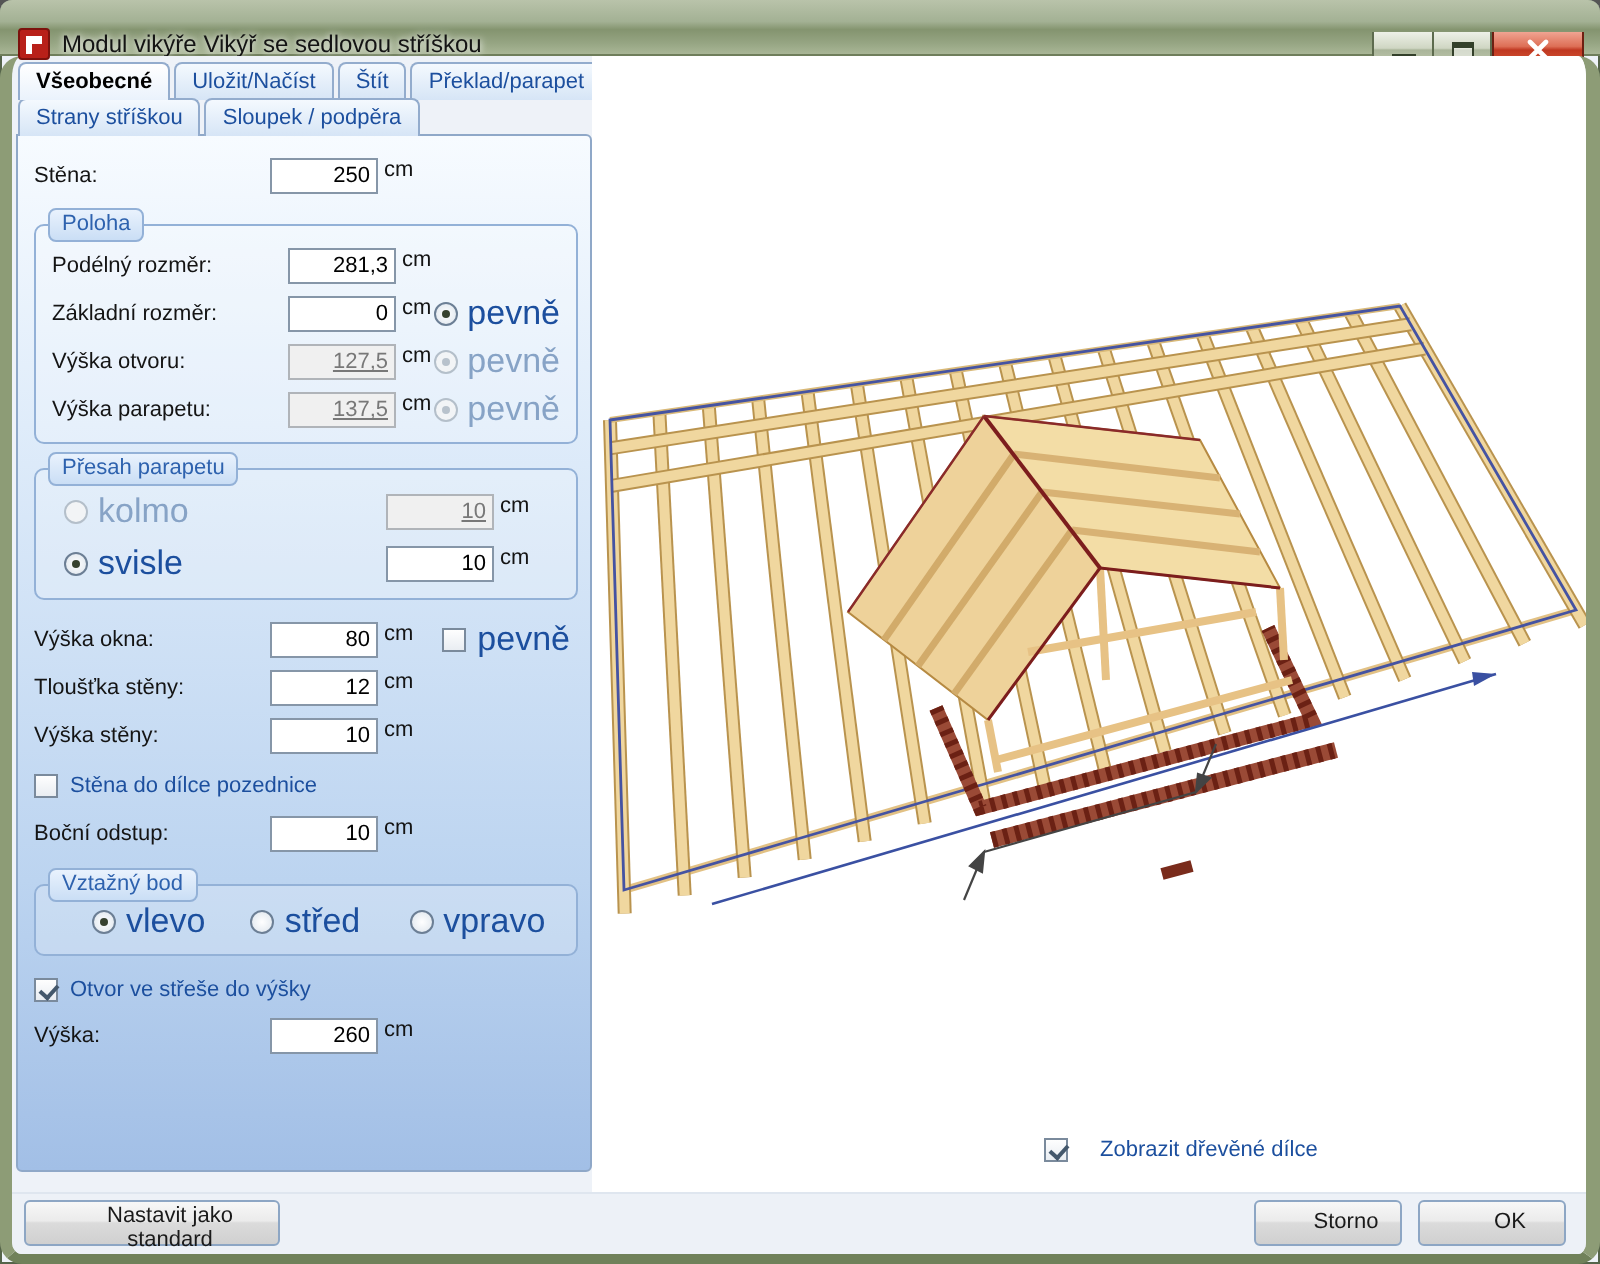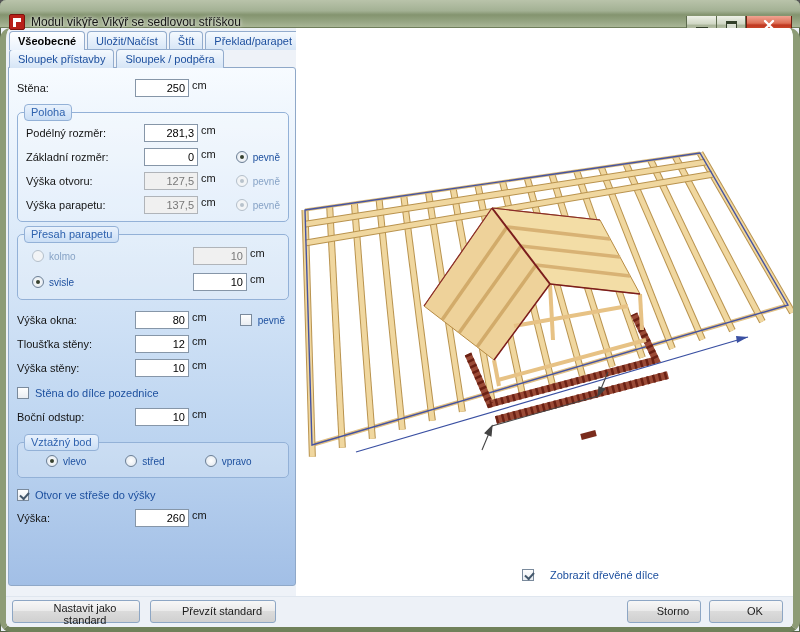--- a/index.html
+++ b/index.html
@@ -40,31 +40,31 @@
   .tab.active{color:#000;font-weight:bold;background:linear-gradient(180deg,#ffffff,#eaf2fc);position:relative;z-index:2;}
   .tabrow.second{margin-top:-1px;}
   .tabpage{border:1px solid #8fa8c8;border-radius:0 3px 3px 3px;margin-top:-1px;height:519px;
     background:linear-gradient(180deg,#f7fbff 0%,#dfecfa 28%,#bcd4f0 72%,#a2bfe6 100%);
     padding:8px 6px 4px 8px;overflow:hidden;}
   
   .frow{display:flex;align-items:center;height:24px;}
   .flabel{width:118px;font-size:11px;color:#141414;flex:0 0 118px;}
   .fin{width:54px;height:18px;border:1px solid #8696a8;font-size:11px;text-align:right;padding:0 3px;
     background:#fff;color:#000;}
-  .fin.disabled{background:#f0f0f0;color:#787878;border-color:#b0b4b9;}
+  .fin.disabled{background:#f0f0f0;color:#787878;border-color:#b0b4b9;text-decoration:underline;}
   .funit{font-size:11px;color:#141414;margin-left:3px;position:relative;top:-3px;}
   .optcol{margin-left:auto;display:flex;align-items:center;padding-right:4px;}
   .radio{width:12px;height:12px;border-radius:50%;border:1px solid #6c7f95;background:radial-gradient(#fff,#dce4ec);
     margin-right:5px;position:relative;flex:0 0 12px;cursor:pointer;}
   .radio.selected:before{content:"";position:absolute;left:3px;top:3px;width:4px;height:4px;border-radius:50%;
     background:#37422f;}
   .radio.disabled{border-color:#b4bfca;background:#f2f4f6;}
   .radio.disabled.faintdot:before{content:"";position:absolute;left:3px;top:3px;width:4px;height:4px;border-radius:50%;
     background:#b8c2cc;}
-  .optlabel{font-size:10px;color:#1c4f9e;}
+  .optlabel{font-size:17px;color:#1c4f9e;}
   .optlabel.dim{color:#87a3c6;}
   .cb{width:12px;height:12px;border:1px solid #7a8a9c;background:linear-gradient(180deg,#fefefe,#e9edf2);
     margin-right:6px;position:relative;flex:0 0 12px;cursor:pointer;}
   .cb.checked:before{content:"";position:absolute;left:2px;top:2px;width:7px;height:4px;
     border-left:2px solid #44586c;border-bottom:2px solid #44586c;transform:rotate(-48deg);}
   .group{border:1px solid #93b1d7;border-radius:5px;background:rgba(255,255,255,.22);
     padding:8px 4px 4px 8px;margin-top:12px;position:relative;}
   .group-title{position:absolute;top:-9px;left:6px;font-size:11px;color:#2e62ae;
     background:linear-gradient(180deg,#e9f2fd,#cadef5);border:1px solid #93b1d7;border-radius:4px;
     padding:0px 6px 1px;line-height:14px;}
@@ -113,21 +113,21 @@
     <div class="main">
 
       <div class="left-panel">
         <div class="tabrow">
           <div class="tab active">Všeobecné</div>
           <div class="tab">Uložit/Načíst</div>
           <div class="tab">Štít</div>
           <div class="tab">Překlad/parapet</div>
         </div>
         <div class="tabrow second">
-          <div class="tab">Sloupek přístavby</div>
+          <div class="tab">Strany stříškou</div>
           <div class="tab">Sloupek / podpěra</div>
         </div>
 
         <div class="tabpage">
 
           <div class="frow">
             <span class="flabel">Stěna:</span>
             <input class="fin" value="250" style="">
             <span class="funit">cm</span>
           </div>
@@ -347,18 +347,17 @@
 
         <div class="show-wood">
           <span class="cb checked"></span>
           <span class="cblabel">Zobrazit dřevěné dílce</span>
         </div>
       </div>
     </div>
 
     <div class="footer">
       <button class="btn b1">Nastavit jako standard</button>
-      <button class="btn b2">Převzít standard</button>
       <button class="btn b3">Storno</button>
       <button class="btn b4">OK</button>
     </div>
   </div>
 </div>
 
 </body></html>

